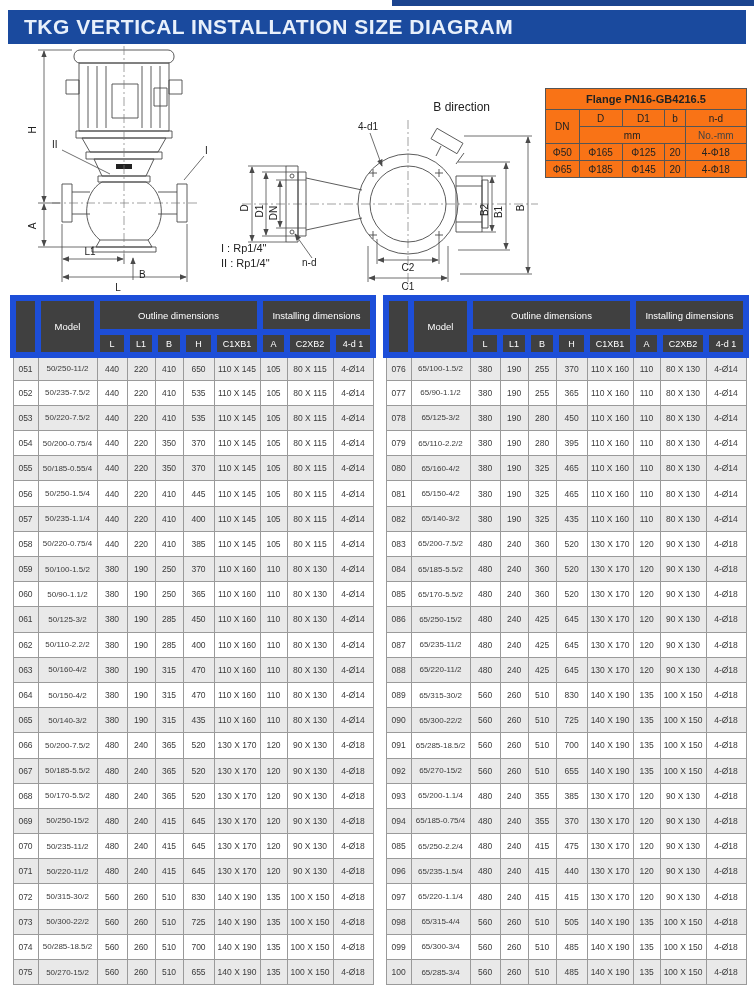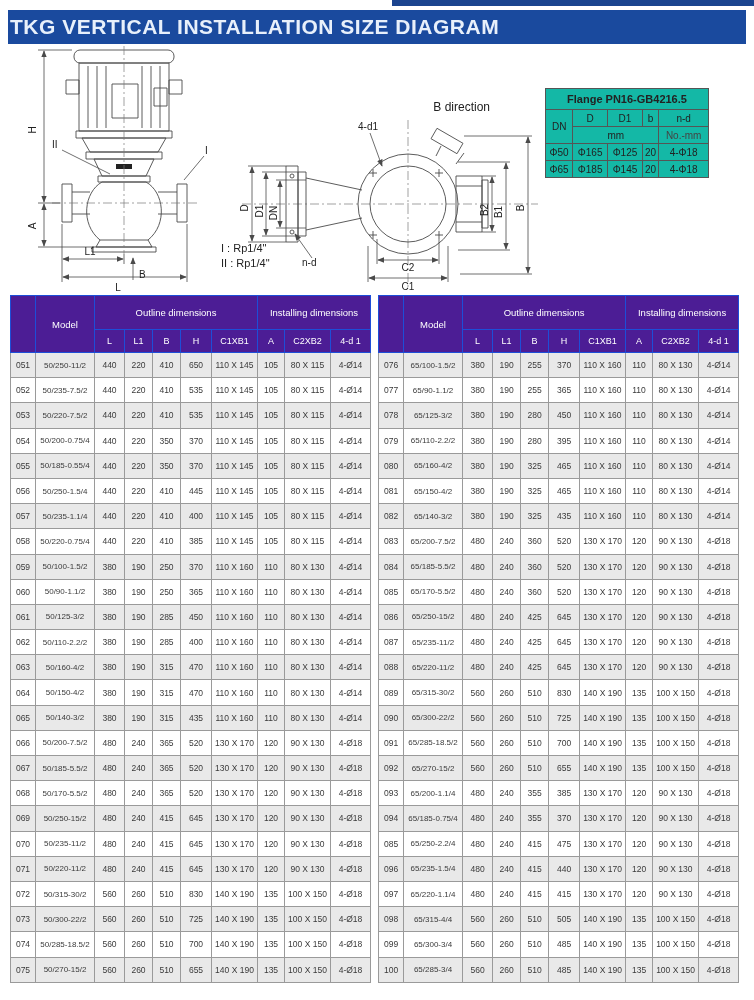--- a/index.html
+++ b/index.html
@@ -2,47 +2,47 @@
 <html><head>
 <meta charset="utf-8">
 <style>
   * { margin:0; padding:0; box-sizing:border-box; }
   html,body { background:#fff; }
   body { font-family:"Liberation Sans", sans-serif; color:#333; }
   .page { position:relative; width:754px; height:1000px; background:#fff; overflow:hidden; }
 
   .top-strip { position:absolute; left:392px; top:0; width:362px; height:6px; background:#1b448f; }
   .title-bar { position:absolute; left:8px; top:10px; width:738px; height:34px; background:#1a4a9e;
-               display:flex; align-items:center; padding-left:2px; }
+               display:flex; align-items:center; padding-left:16px; }
   .title-bar span { color:#e8f0fb; font-size:21px; font-weight:bold; letter-spacing:.5px; }
 
   
   .pump-svg { position:absolute; left:12px; top:46px; }
   .bdir-title { position:absolute; left:330px; top:100px; width:160px; text-align:right; font-size:12px; color:#222; }
   .bdir-svg { position:absolute; left:240px; top:116px; }
   .notes { position:absolute; left:221px; top:241px; font-size:11px; color:#222; line-height:15px; }
 
   svg line, svg path, svg rect, svg circle { vector-effect:non-scaling-stroke; }
   .draw { stroke:#4a4a4a; stroke-width:0.9; fill:none; }
   .dim  { stroke:#4a4a4a; stroke-width:0.8; fill:none; }
   .cl   { stroke:#7a7a7a; stroke-width:0.7; fill:none; stroke-dasharray:9 3 2 3; }
   .dimtext { font-family:"Liberation Sans", sans-serif; font-size:10px; fill:#222; }
 
   
-  .flange-table { position:absolute; left:545px; top:88px; width:164px; border-collapse:collapse; background:#14b8a6; }
+  .flange-table { position:absolute; left:545px; top:88px; width:202px; border-collapse:collapse; background:#f97316; }
   .flange-table td, .flange-table th { border:1px solid #555; font-size:10px; font-weight:normal;
       text-align:center; padding:1px 0; color:#222; height:17px; }
   .flange-table .ft-title { font-weight:bold; font-size:11px; height:21px; }
   .flange-table .ft-small { font-size:10px; color:#444; }
 
   
   .main-tables { position:absolute; left:10px; top:295px; width:736px; display:flex; gap:7px; }
   table.dims { border-collapse:collapse; table-layout:fixed; width:360px; }
   table.dims th, table.dims td { border:1px solid #9a9a9a; overflow:hidden; white-space:nowrap; }
-  table.dims thead th { background:#4c1d95; color:#fff; border:1px solid #1d4ed8; font-weight:normal; }
+  table.dims thead th { background:#404040; color:#fff; border:6px solid #1d4ed8; font-weight:normal; }
   table.dims .grp { font-size:9.5px; height:34px; }
   table.dims .sub th { font-size:9px; height:23px; }
   table.dims tbody td { font-size:8.5px; text-align:center; color:#3a3a3a; height:25.2px; background:#fff; }
   table.dims tbody tr:nth-child(odd) td { background:#e9e9e9; }
   col.c-num{width:25px;} col.c-model{width:59px;} col.c-l{width:30px;} col.c-l1{width:28px;}
   col.c-b{width:28px;} col.c-h{width:31px;} col.c-c1{width:46px;} col.c-a{width:27px;}
   col.c-c2{width:46px;} col.c-d1{width:40px;}
   table.dims tbody td:nth-child(2){ font-size:8px;margin-top:26px; }
 </style>
 </head>

